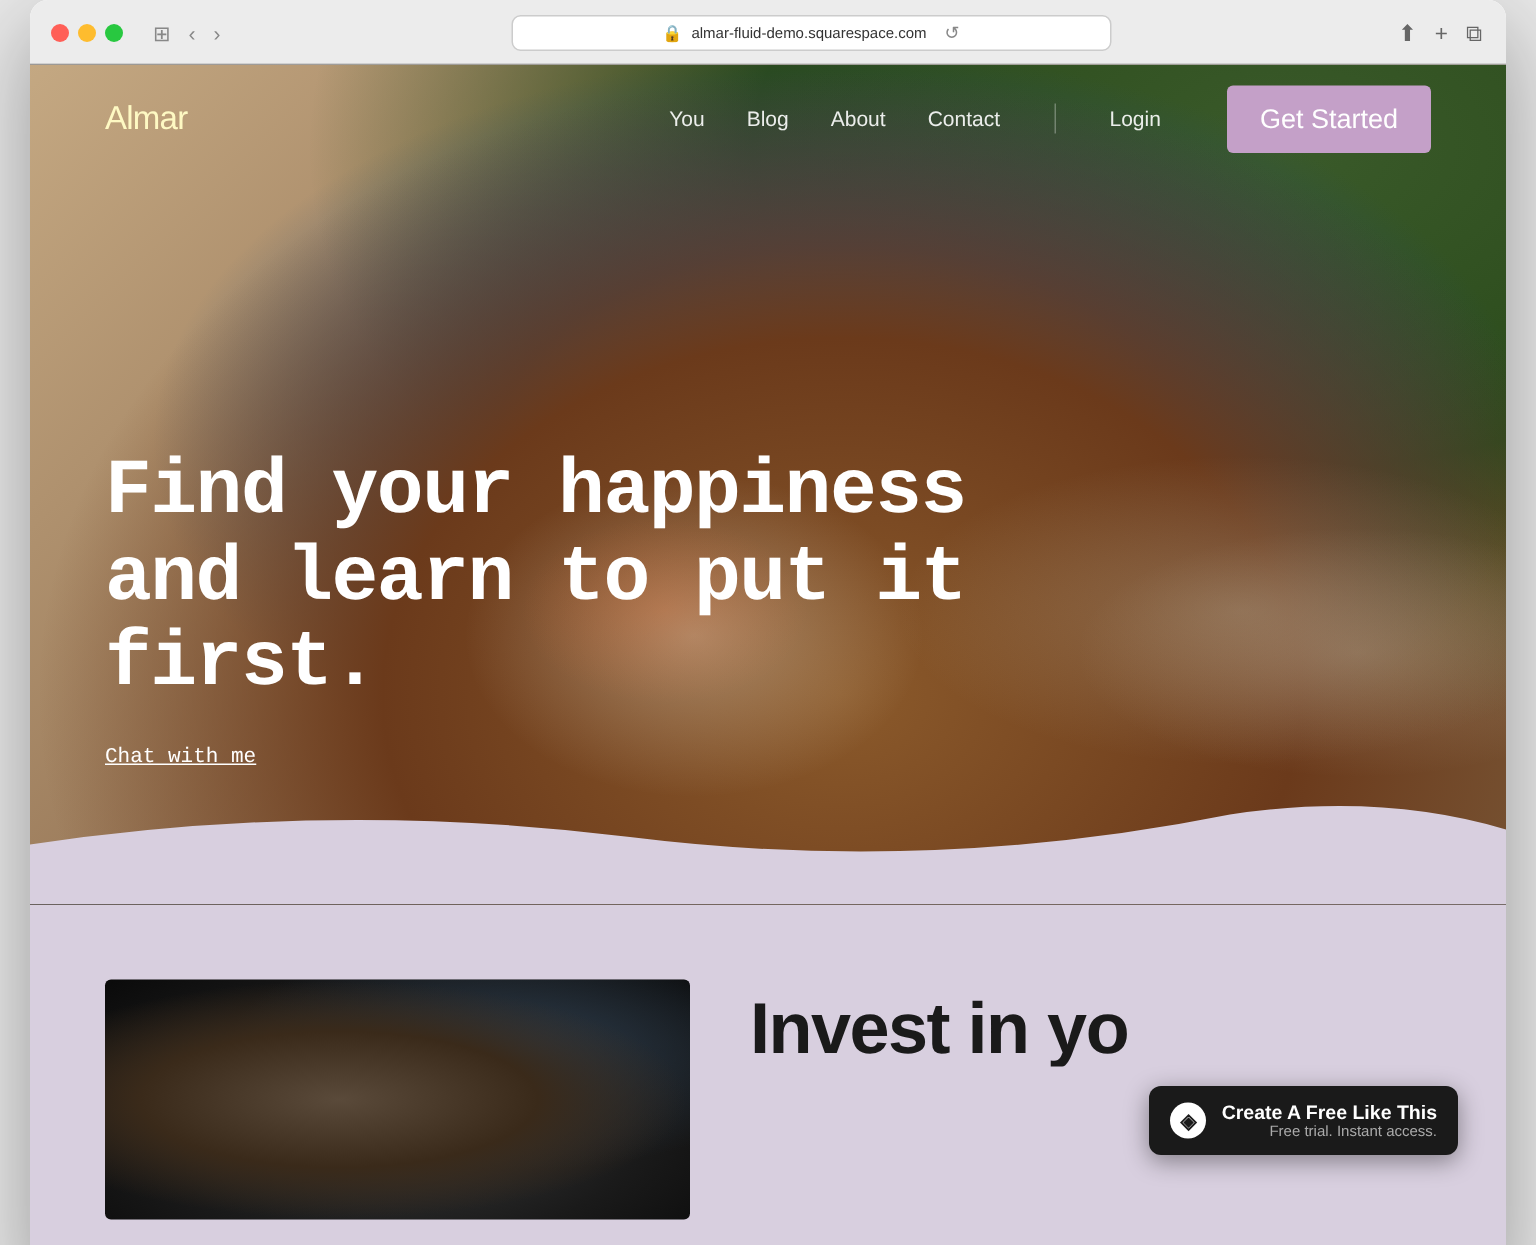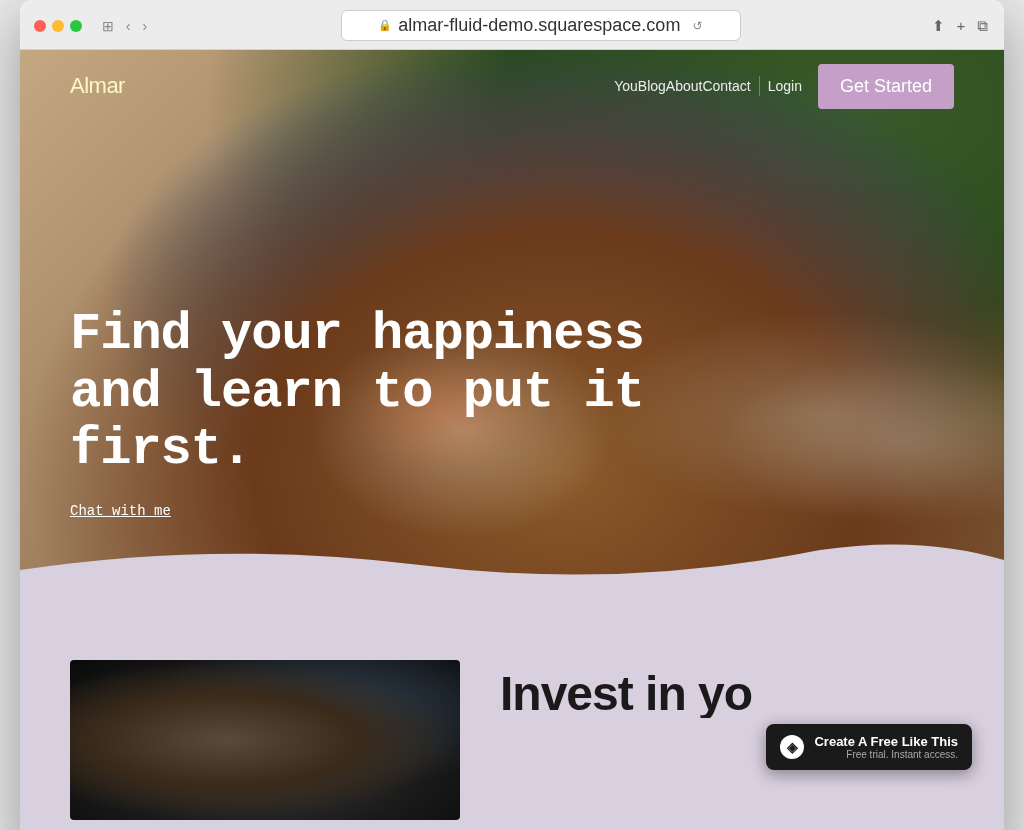--- a/index.html
+++ b/index.html
@@ -63,21 +63,21 @@
       display: flex;
       align-items: center;
       justify-content: center;
       padding: 4px 10px;
       gap: 6px;
       max-width: 400px;
       margin: 0 auto;
     }
     .lock-icon { color: #888; font-size: 11px; }
     .address-text {
-      font-size: 18px;
+      font-size: 10px;
       color: #333;
     }
     .refresh-btn {
       color: #888;
       font-size: 12px;
       margin-left: 6px;
     }
 
     .browser-actions {
       display: flex;
@@ -173,20 +173,21 @@
       color: #fef9c3;
       font-size: 22px;
       font-weight: 400;
       letter-spacing: -0.5px;
       text-decoration: none;
     }
 
     .nav-links {
       display: flex;
       align-items: center;
+      gap: 28px;
       margin-left: auto;
     }
 
     .nav-link {
       color: rgba(255,255,255,0.9);
       font-size: 14px;
       text-decoration: none;
       cursor: pointer;
     }
 

